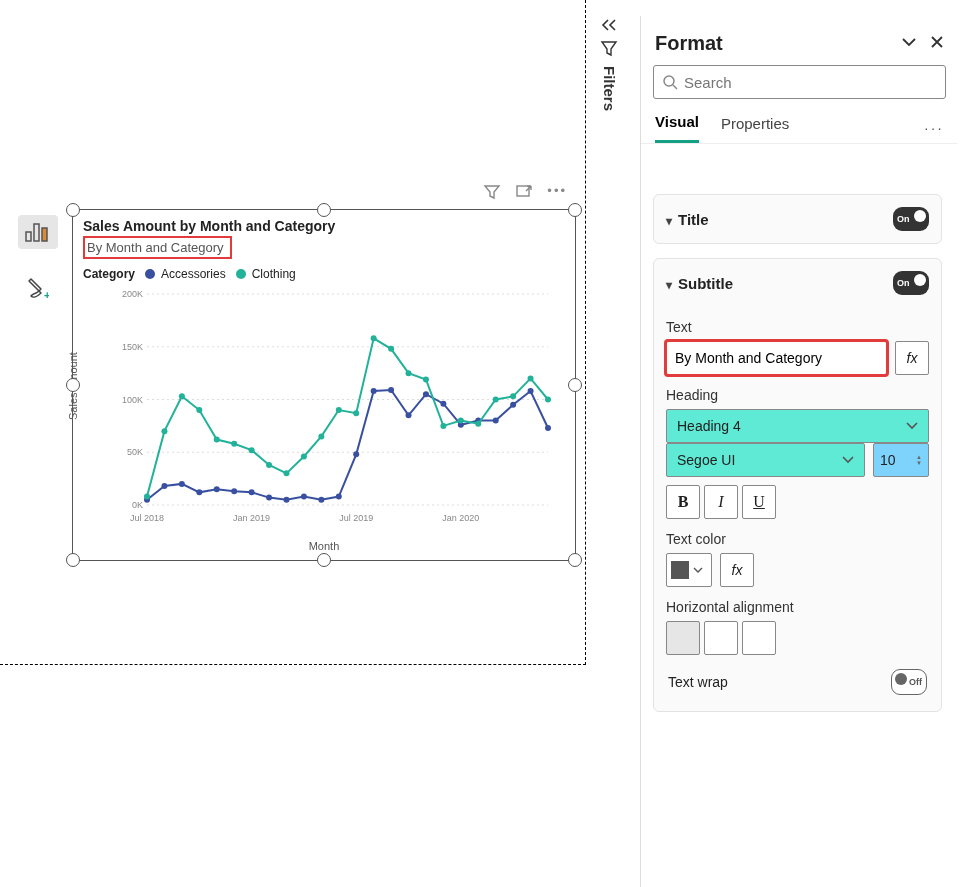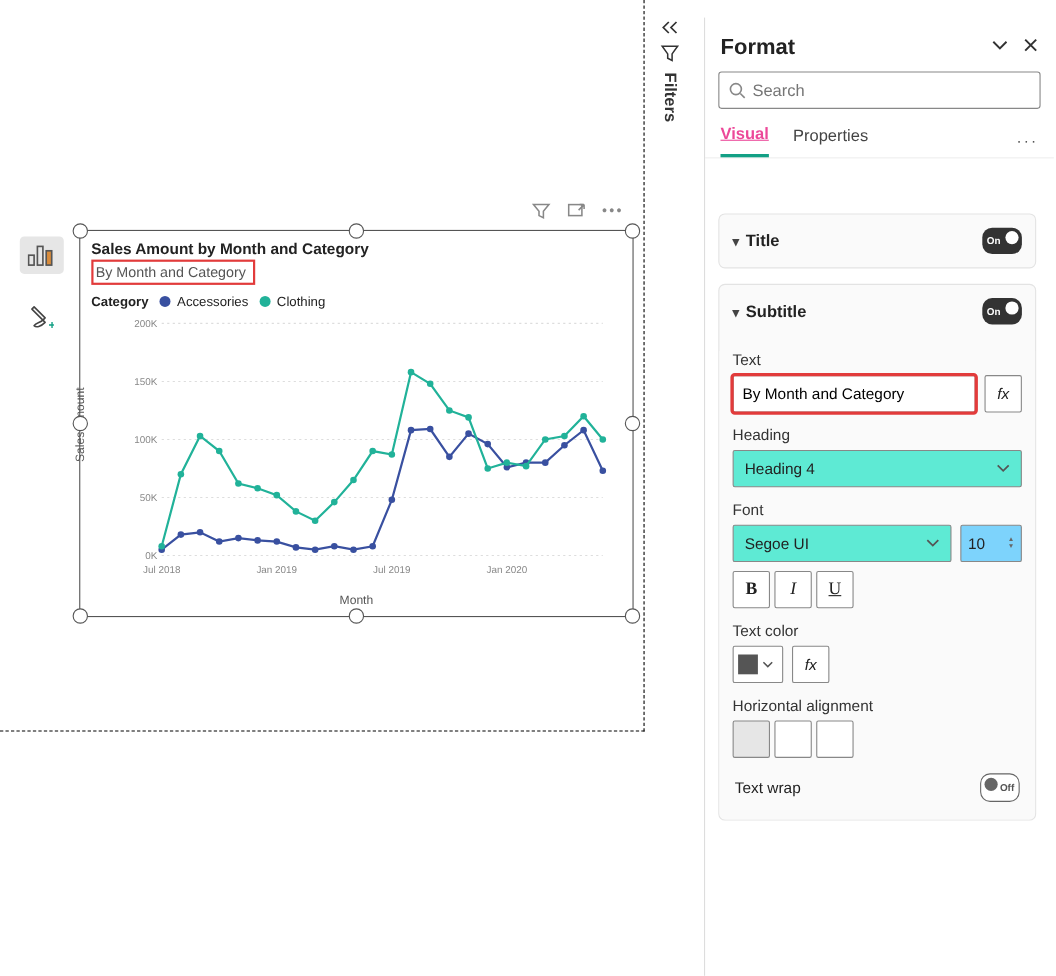--- a/index.html
+++ b/index.html
@@ -162,23 +162,22 @@
     border-bottom: 1px solid #eee;
   }
   .tabs .tab {
     padding-bottom: 10px;
     font-size: 15px;
     color: #444;
     cursor: pointer;
   }
   .tabs .tab.active {
     font-weight: 600;
-    color: #ec4899;
+    color: #000000;
     border-bottom: 3px solid #13a085;
-    text-decoration: underline;
   }
   .tabs .more { margin-left: auto; color:#555; letter-spacing:2px; cursor:pointer; }
 
   .pane-scroll {
     position: absolute;
     left: 0; right: 4px; top: 160px; bottom: 0;
     overflow-y: auto;
     padding: 18px 12px 10px 12px;
   }
   .pane-scroll::-webkit-scrollbar { width: 6px; }
@@ -521,21 +520,20 @@
         </div>
 
         <div class="field-label">Heading</div>
         <div class="select">
           <span>Heading 4</span>
           <svg width="12" height="8" viewBox="0 0 12 8">
               <path d="M1 1 L6 6 L11 1" fill="none" stroke="#555" stroke-width="1.6"></path>
             </svg>
         </div>
 
-        <div class="field-label">Font</div>
         <div class="font-row">
           <div class="select">
             <span>Segoe UI</span>
             <svg width="12" height="8" viewBox="0 0 12 8">
                 <path d="M1 1 L6 6 L11 1" fill="none" stroke="#555" stroke-width="1.6"></path>
               </svg>
           </div>
           <div class="spin">
             <span>10</span>
             <span class="arrows">

